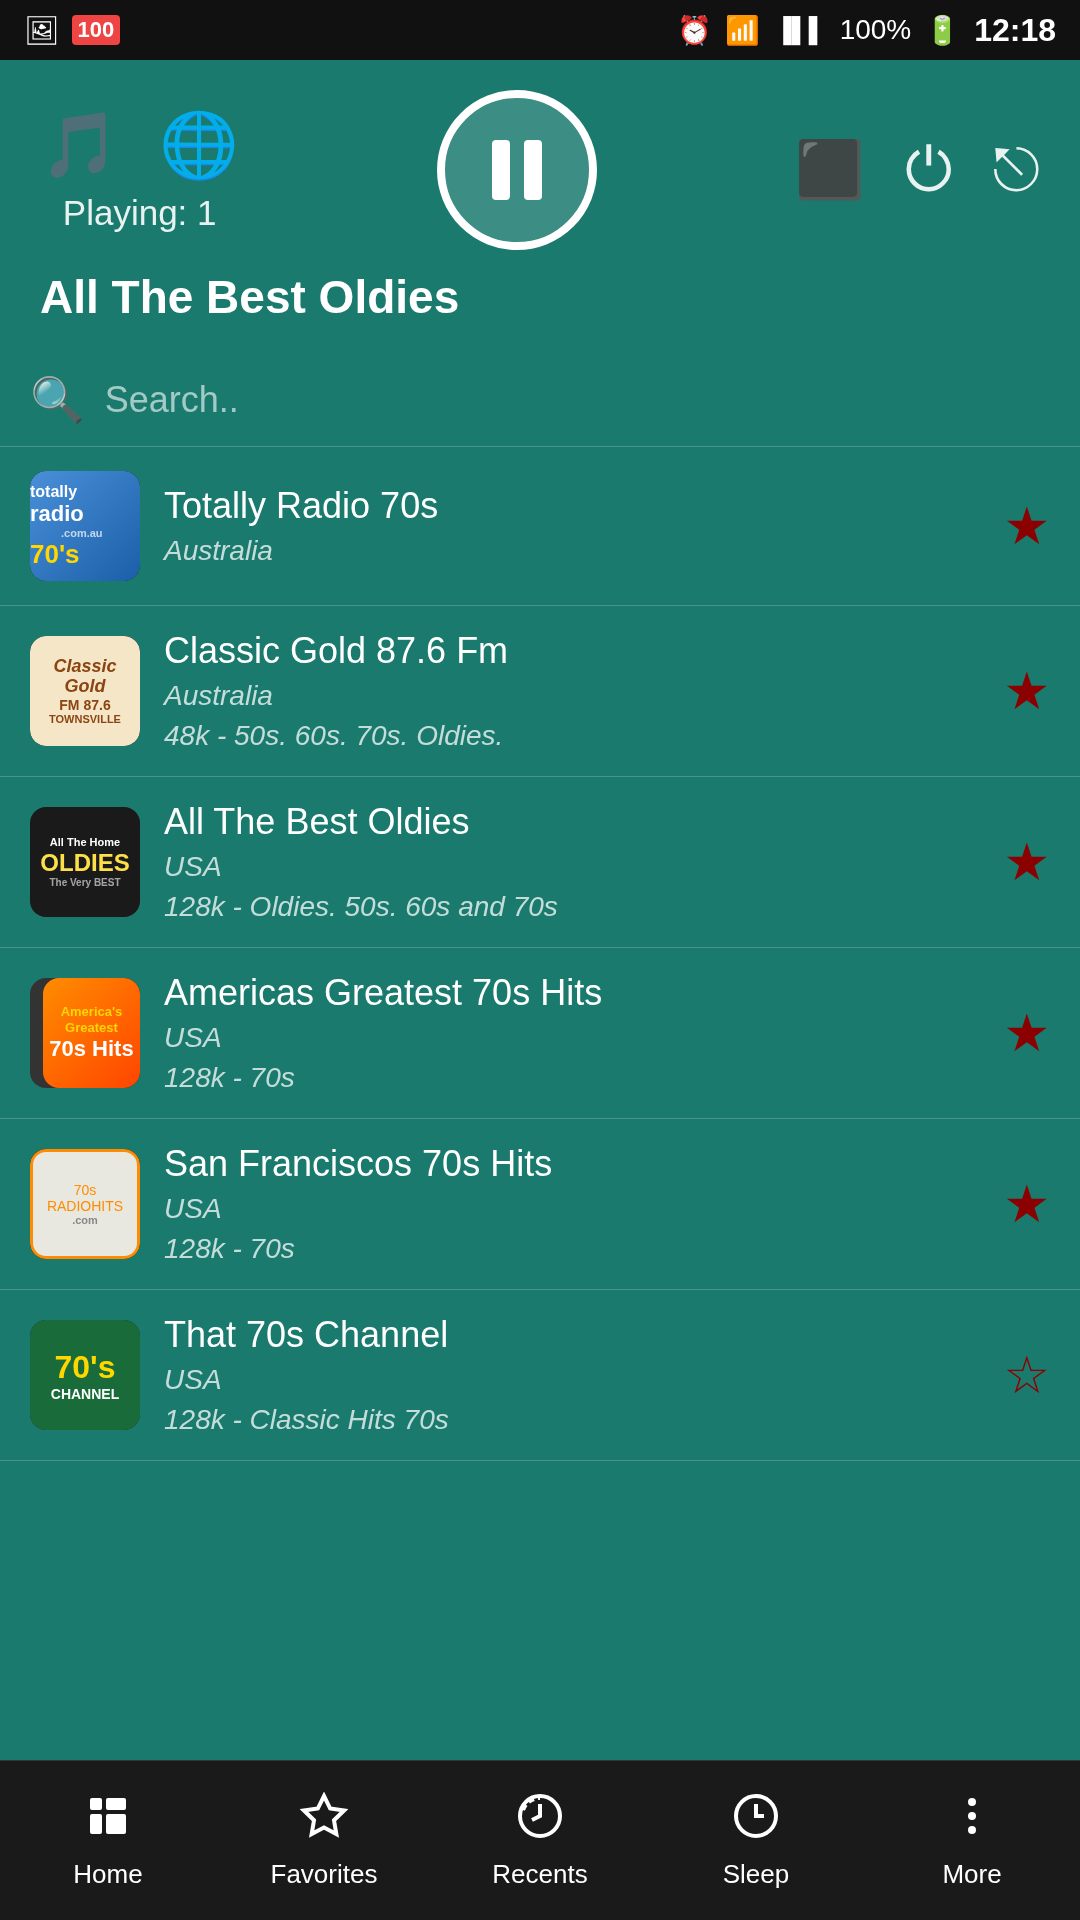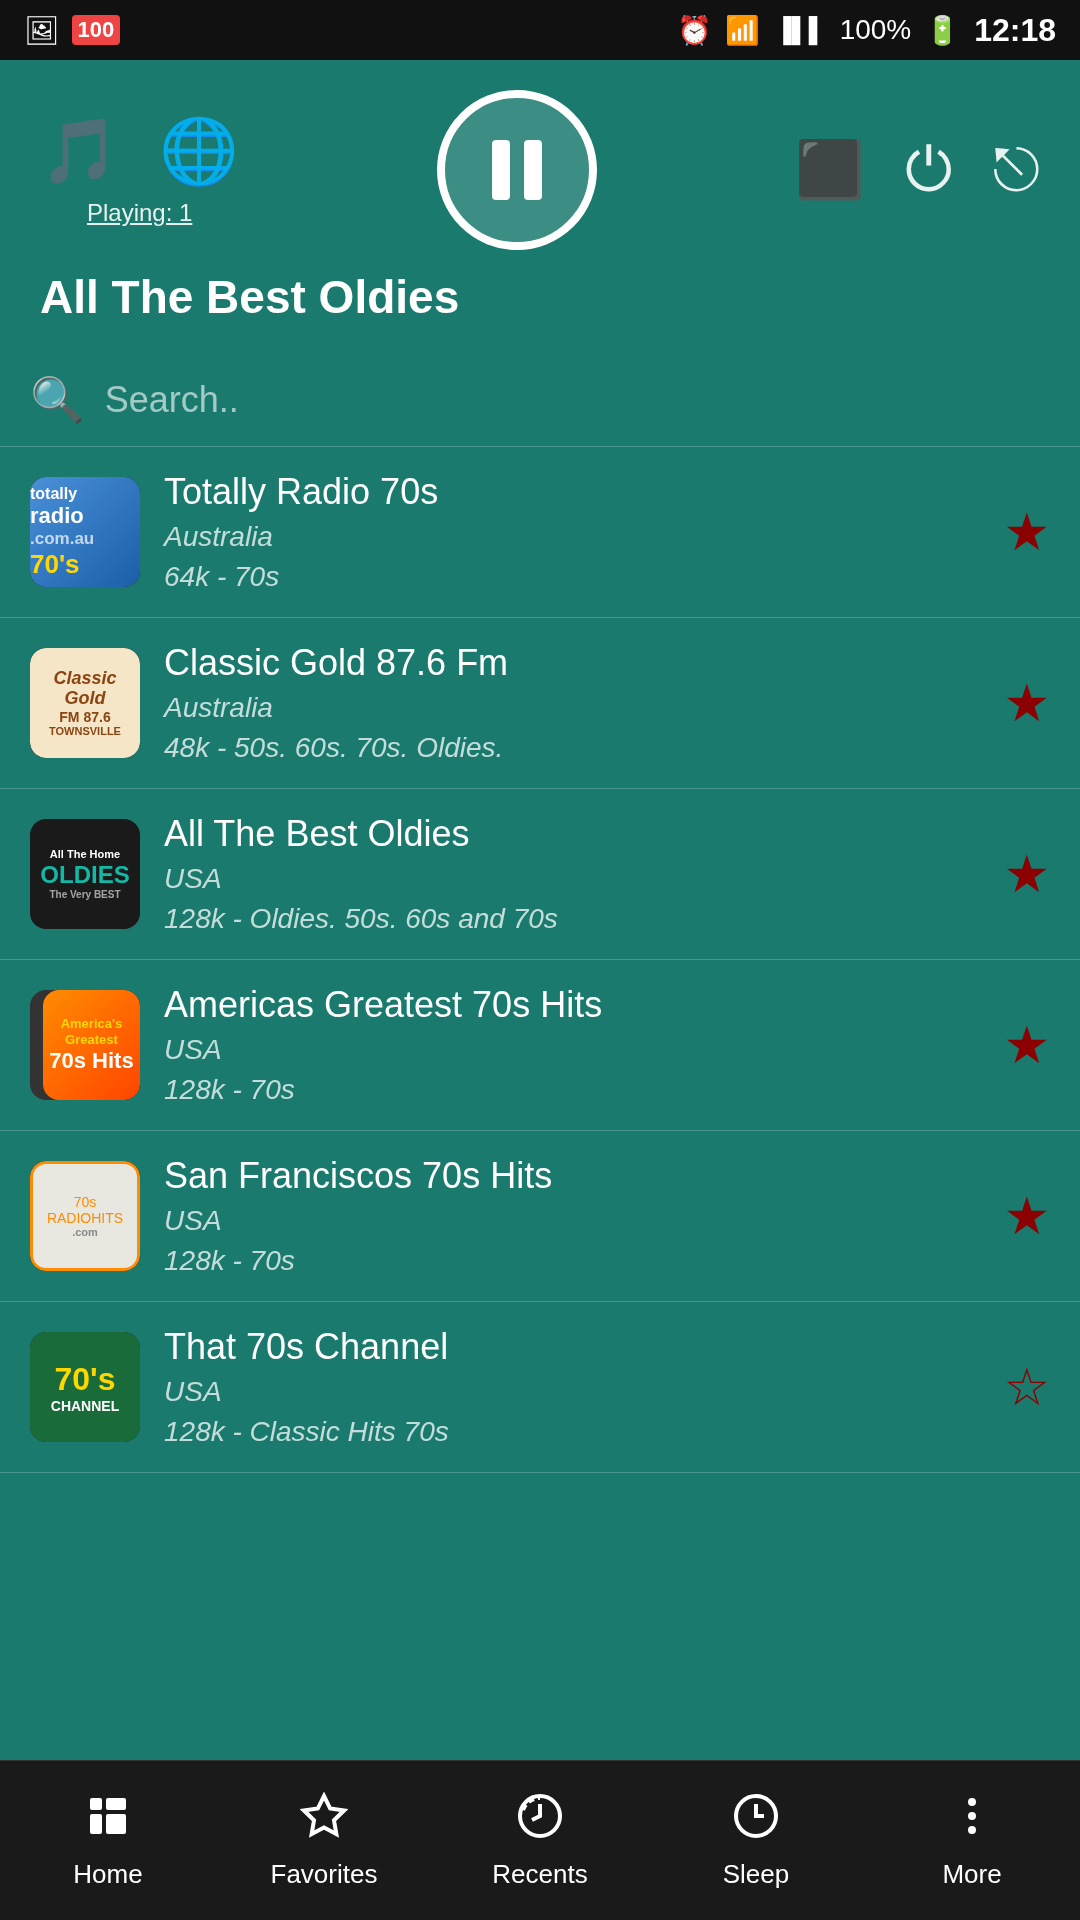--- a/index.html
+++ b/index.html
@@ -96,24 +96,23 @@
       width: 18px;
       height: 60px;
       background: white;
       border-radius: 4px;
     }
     .icon-btn {
       cursor: pointer;
       opacity: 0.9;
     }
     .playing-label {
-      font-size: 24px;
+      font-size: 35px;
       color: rgba(255,255,255,0.9);
       margin-top: 4px;
-      text-decoration: underline;
     }
     .station-title {
       font-size: 46px;
       font-weight: bold;
       color: white;
       align-self: flex-start;
       margin-top: 10px;
       padding: 0 0 10px 0;
     }
 
@@ -418,28 +417,27 @@
     <input class="search-input" type="text" placeholder="Search.." style="">
   </div>
 
   <div class="station-list">
 
     <div class="station-item">
       <div class="station-logo">
         <div class="logo-totally-radio">
           <span class="logo-totally">totally</span>
           <span class="logo-radio">radio</span>
-          <span style="font-size:17px;color:rgba(255,255,255,0.7);">.com.au</span>
+          <span style="font-size:11px;color:rgba(255,255,255,0.7);margin-left:31px;">.com.au</span>
           <span class="logo-70s">70's</span>
         </div>
       </div>
       <div class="station-info">
         <span class="station-name">Totally Radio 70s</span>
         <span class="station-country">Australia</span>
-        <span class="station-meta">64k - 70s</span>
       </div>
       <div class="star-btn">
         <span class="star-filled">★</span>
       </div>
     </div>
 
     <div class="station-item">
       <div class="station-logo">
         <div class="logo-classic-gold">
           <div class="cg-text">Classic<br>Gold</div>
@@ -454,21 +452,21 @@
       </div>
       <div class="star-btn">
         <span class="star-filled">★</span>
       </div>
     </div>
 
     <div class="station-item">
       <div class="station-logo">
         <div class="logo-all-best">
           <div class="ab-text" style="color:white;font-size:11px;">All The Home</div>
-          <div style="font-size:24px;font-weight:bold;color:#14b8a6;">OLDIES</div>
+          <div style="font-size:24px;font-weight:bold;color:#fde047;">OLDIES</div>
           <div style="font-size:10px;color:rgba(255,255,255,0.6);">The Very BEST</div>
         </div>
       </div>
       <div class="station-info">
         <span class="station-name">All The Best Oldies</span>
         <span class="station-country">USA</span>
         <span class="station-meta">128k - Oldies. 50s. 60s and 70s</span>
       </div>
       <div class="star-btn">
         <span class="star-filled">★</span>

